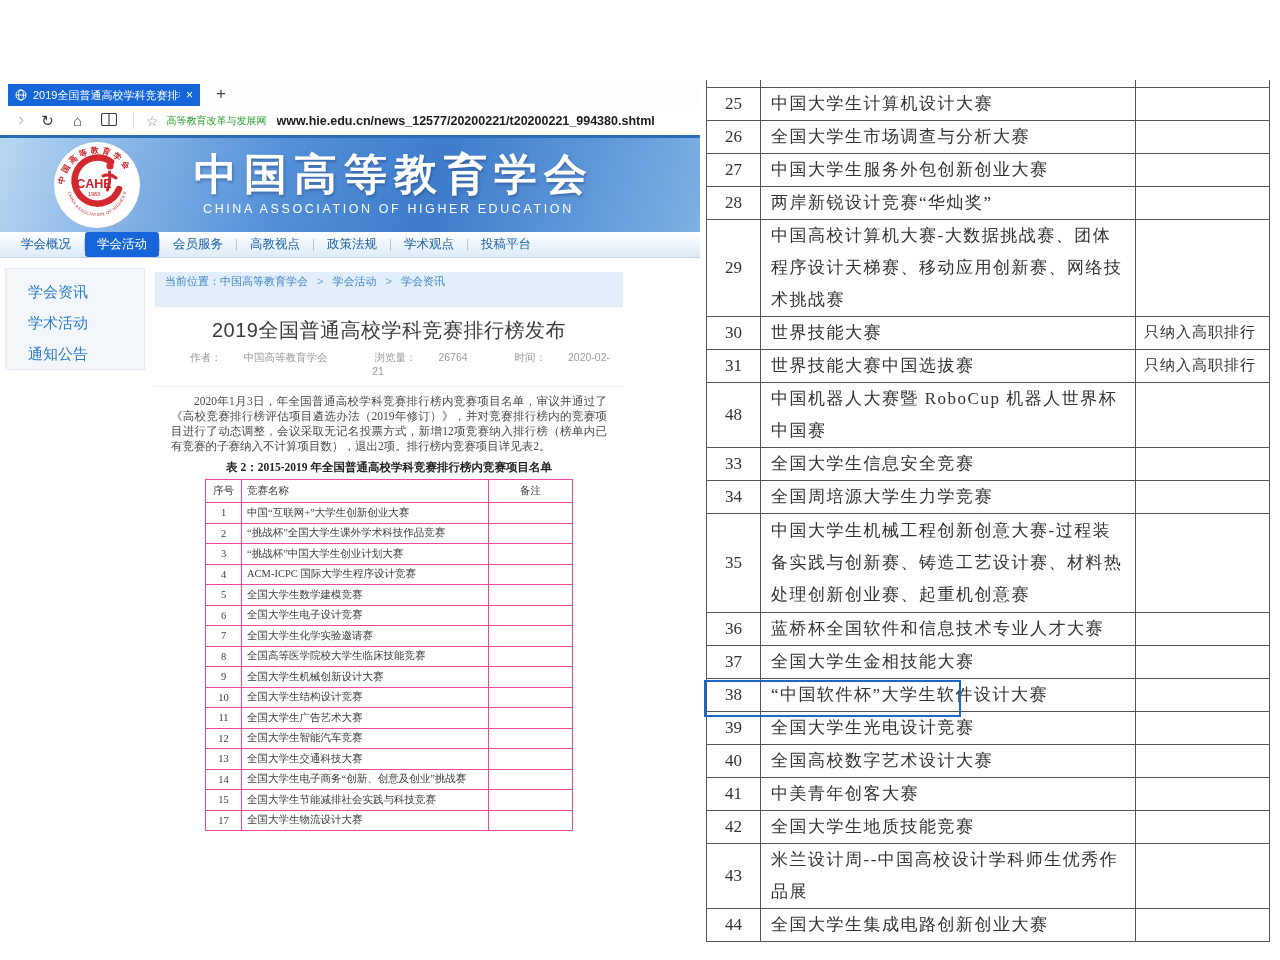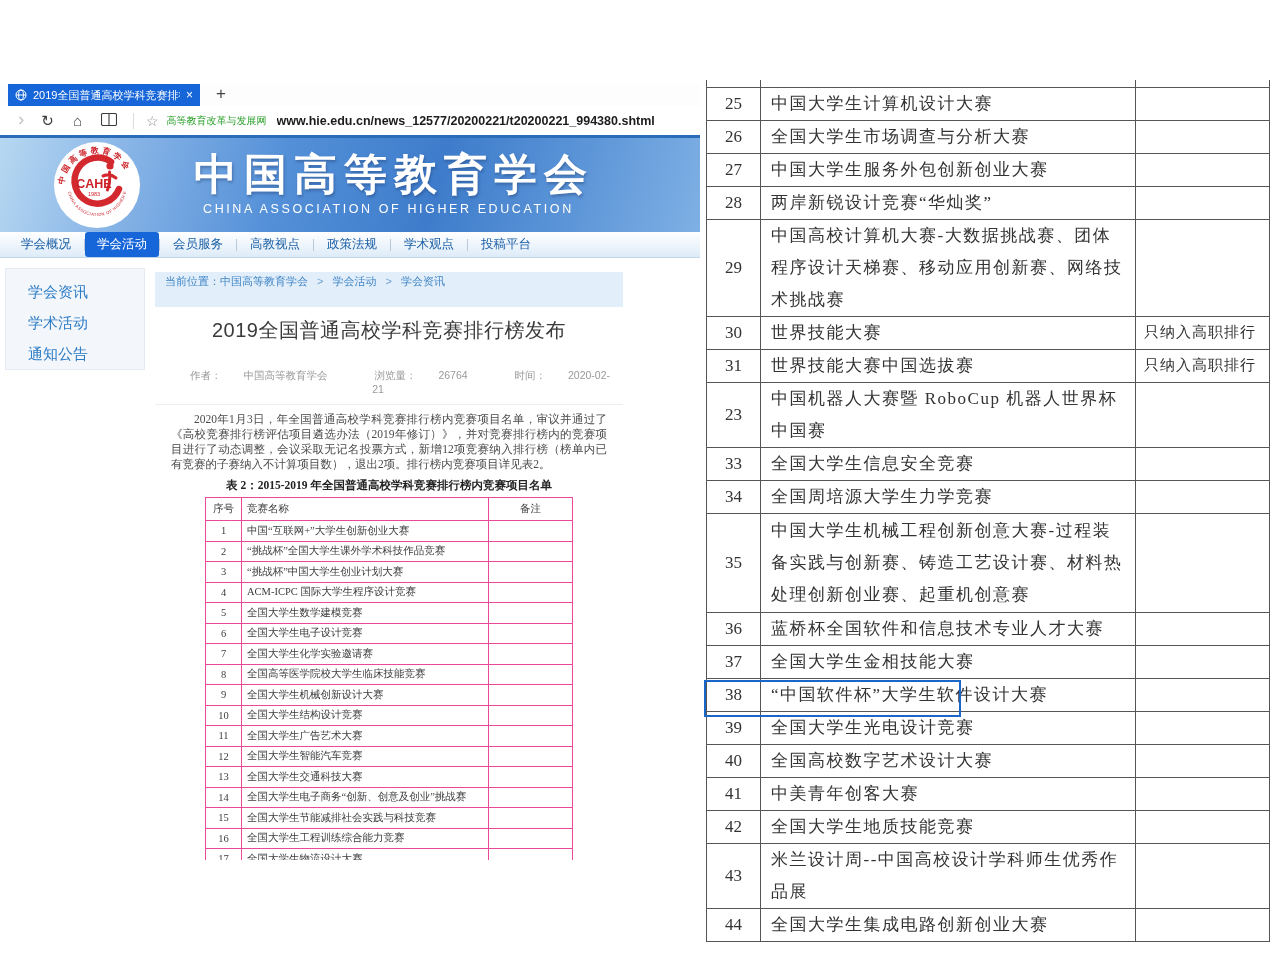--- a/index.html
+++ b/index.html
@@ -43,21 +43,21 @@
   .sidebar { position:absolute; left:5px; top:10px; width:140px; height:102px;
              background:#f3f7fb; border:1px solid #e4ebf3; padding-top:7px; }
   .side-item { color:#2b7bc5; font-size:15px; line-height:31px; padding-left:22px; white-space:nowrap; }
 
   .breadcrumb { position:absolute; left:155px; top:14px; width:468px; height:35px; background:#e2eefa;
                 color:#3f85c6; font-size:11px; line-height:19px; padding-left:10px; white-space:nowrap; }
   .bc-sep { margin:0 9px; color:#6fa3d4; }
 
   .article { position:absolute; left:155px; top:33px; width:468px; }
   .art-title { text-align:center; margin-top:26px; font-size:20px; color:#3a3a3a; font-weight:500; letter-spacing:.5px; }
-  .art-meta { text-align:center; margin-top:25px; font-size:10.5px; color:#9a9a9a; }
+  .art-meta { text-align:center; margin-top:7px; font-size:10.5px; color:#9a9a9a; }
   .art-meta span { margin:0 11px; }
   .art-divider { margin-top:9px; border-bottom:1px solid #ededed; }
   .art-para { margin:7px 16px 0; font-family:"Liberation Serif", serif; font-size:11.5px; color:#4a4a4a;
               line-height:15px; text-indent:2em; text-align:justify; }
   .tbl-caption { margin-top:6px; text-align:center; font-family:"Liberation Serif", serif;
                  font-weight:bold; font-size:11.5px; color:#222; }
   .left-table { margin:4px auto 0; border-collapse:collapse; table-layout:fixed; width:367px;
                 font-family:"Liberation Serif", serif; font-size:10.5px; color:#3c3c3c; }
   .left-table th, .left-table td { border:1px solid #ec4899; height:20.5px; font-weight:normal; }
   .left-table th { height:23px; text-align:center; }
@@ -250,25 +250,20 @@
                 <td class="c-no">14</td>
                 <td class="c-name">全国大学生电子商务“创新、创意及创业”挑战赛</td>
                 <td class="c-rem"></td>
               </tr>
               <tr>
                 <td class="c-no">15</td>
                 <td class="c-name">全国大学生节能减排社会实践与科技竞赛</td>
                 <td class="c-rem"></td>
               </tr>
               <tr>
-                <td class="c-no">16</td>
-                <td class="c-name">全国大学生工程训练综合能力竞赛</td>
-                <td class="c-rem"></td>
-              </tr>
-              <tr>
                 <td class="c-no">17</td>
                 <td class="c-name">全国大学生物流设计大赛</td>
                 <td class="c-rem"></td>
               </tr>
             </tbody>
         </table>
       </div>
     </div>
   </div>
 
@@ -309,21 +304,21 @@
             <td class="rt-no">30</td>
             <td class="rt-name">世界技能大赛</td>
             <td class="rt-rem">只纳入高职排行</td>
           </tr>
           <tr class="h1">
             <td class="rt-no">31</td>
             <td class="rt-name">世界技能大赛中国选拔赛</td>
             <td class="rt-rem">只纳入高职排行</td>
           </tr>
           <tr class="h1">
-            <td class="rt-no">23</td>
+            <td class="rt-no">48</td>
             <td class="rt-name">中国机器人大赛暨 RoboCup 机器人世界杯中国赛</td>
             <td class="rt-rem"></td>
           </tr>
           <tr class="h1">
             <td class="rt-no">33</td>
             <td class="rt-name">全国大学生信息安全竞赛</td>
             <td class="rt-rem"></td>
           </tr>
           <tr class="h1">
             <td class="rt-no">34</td>

